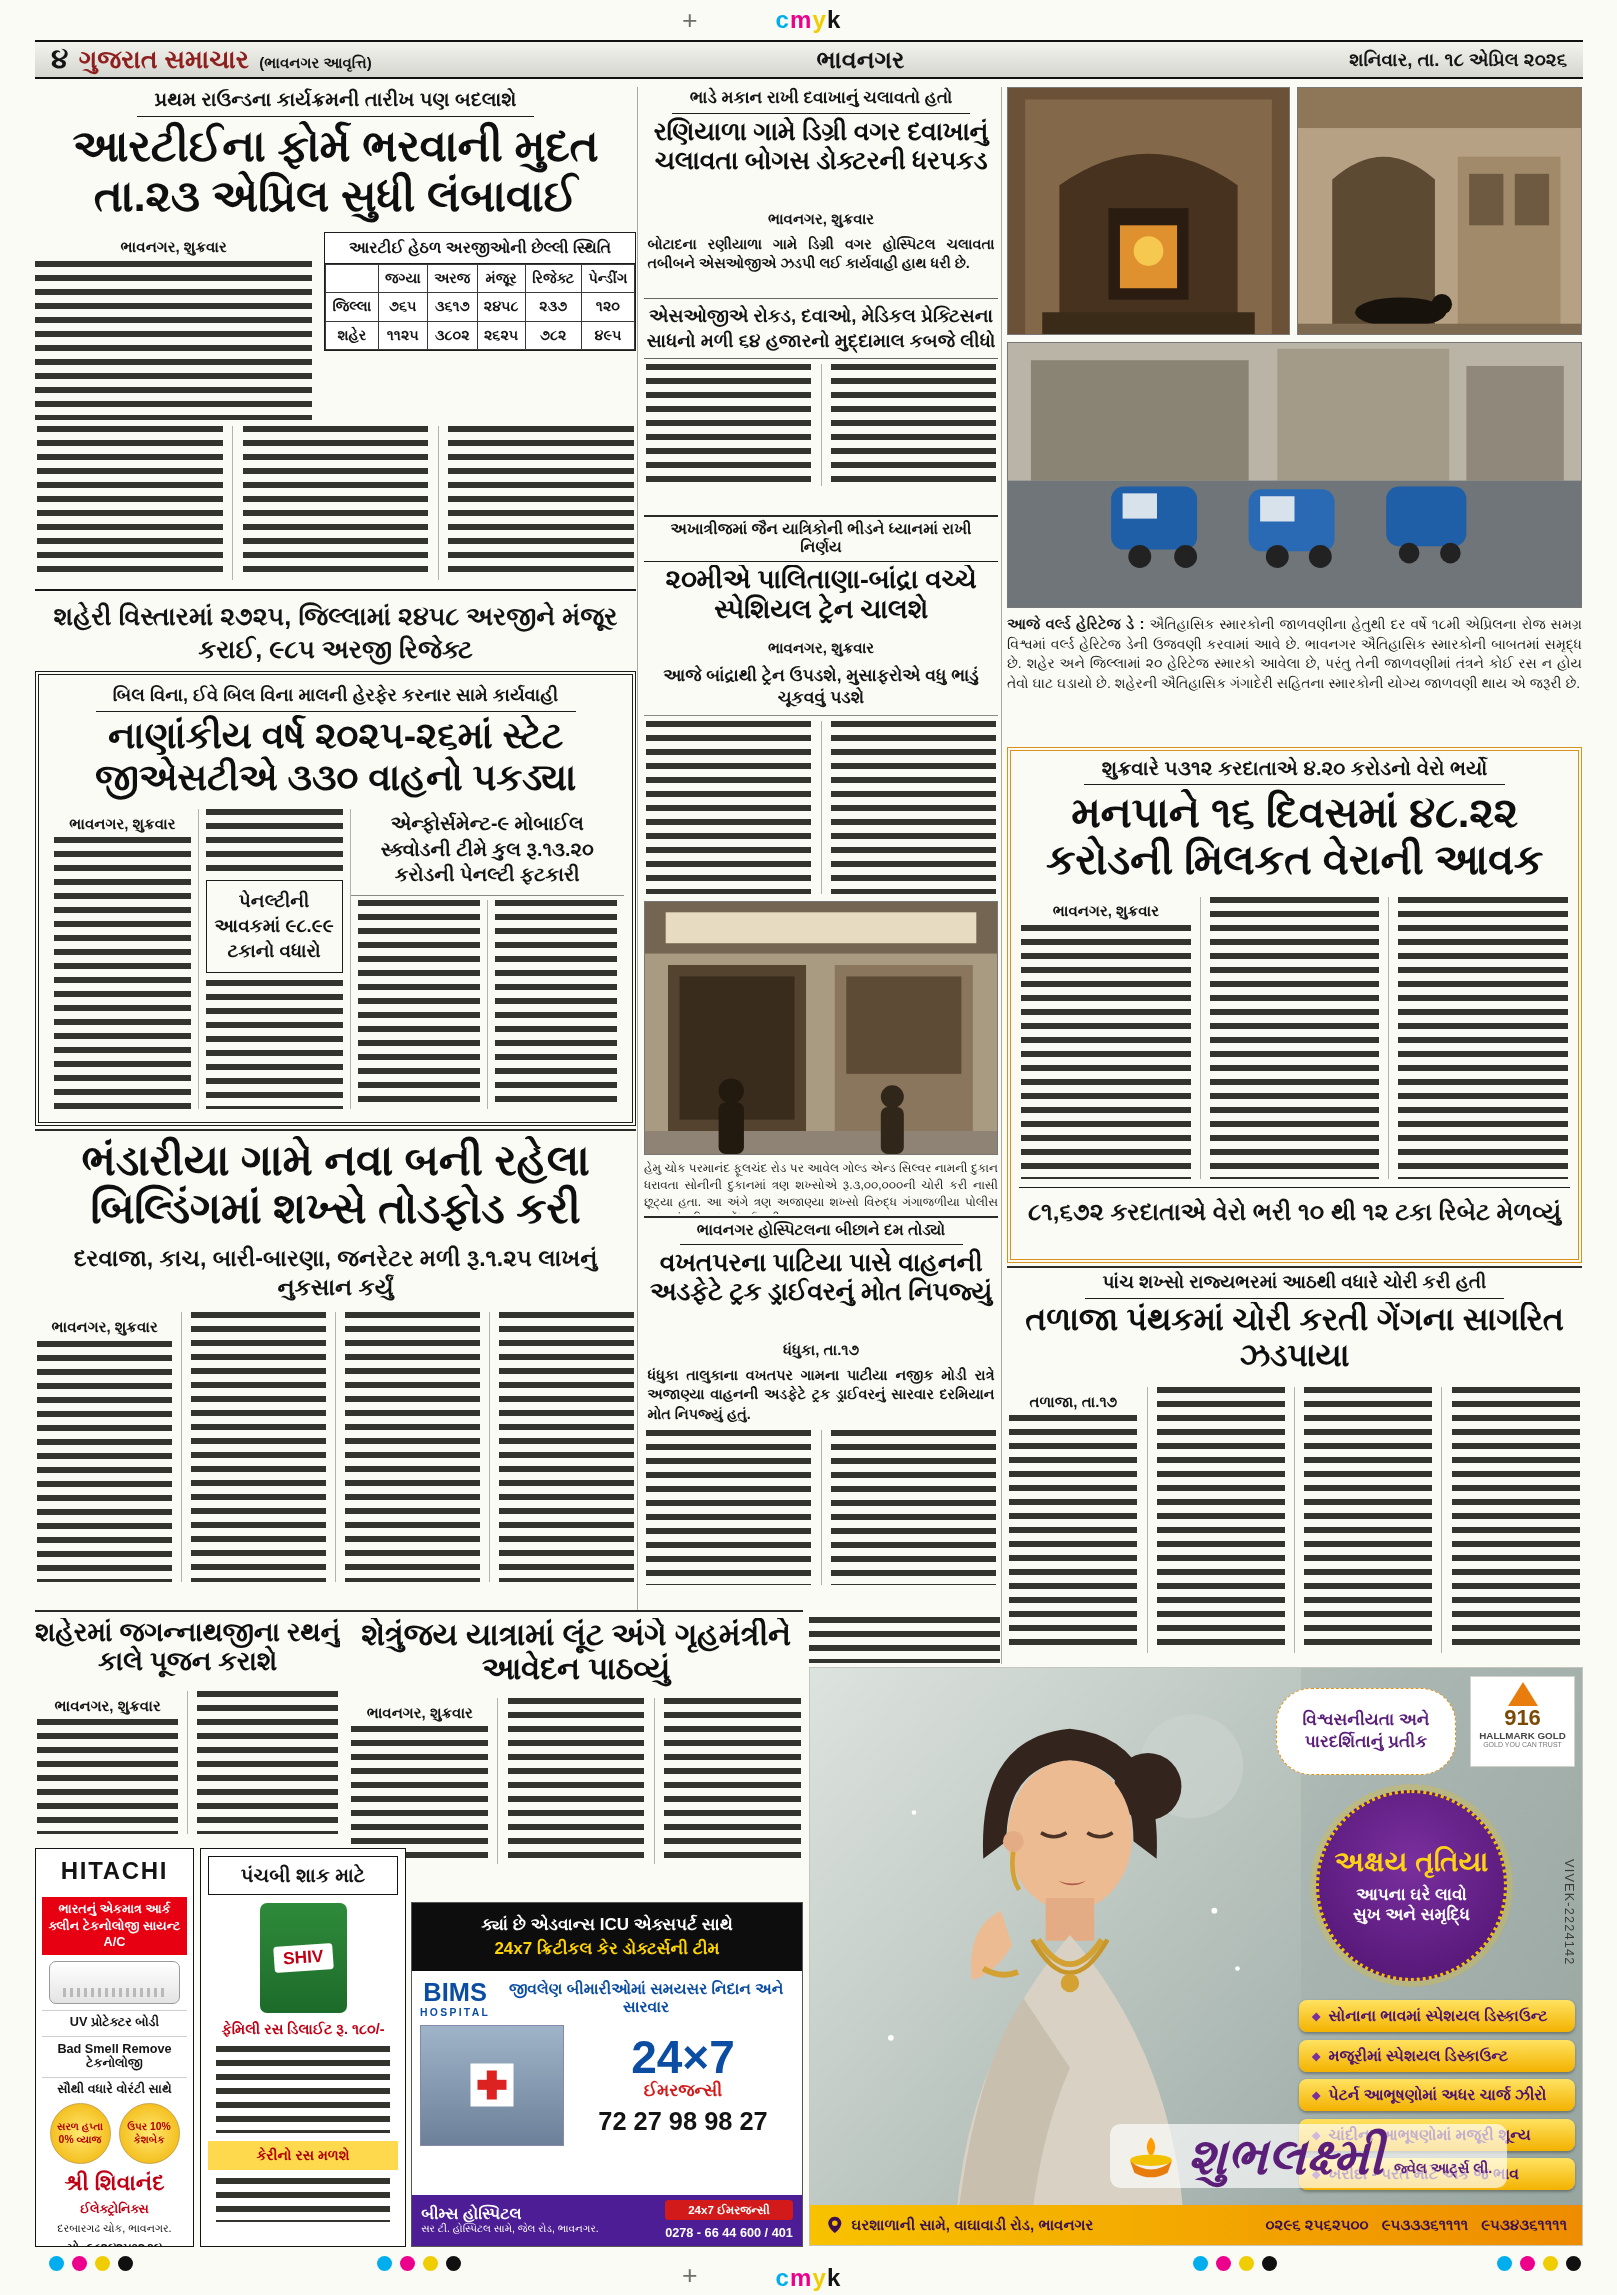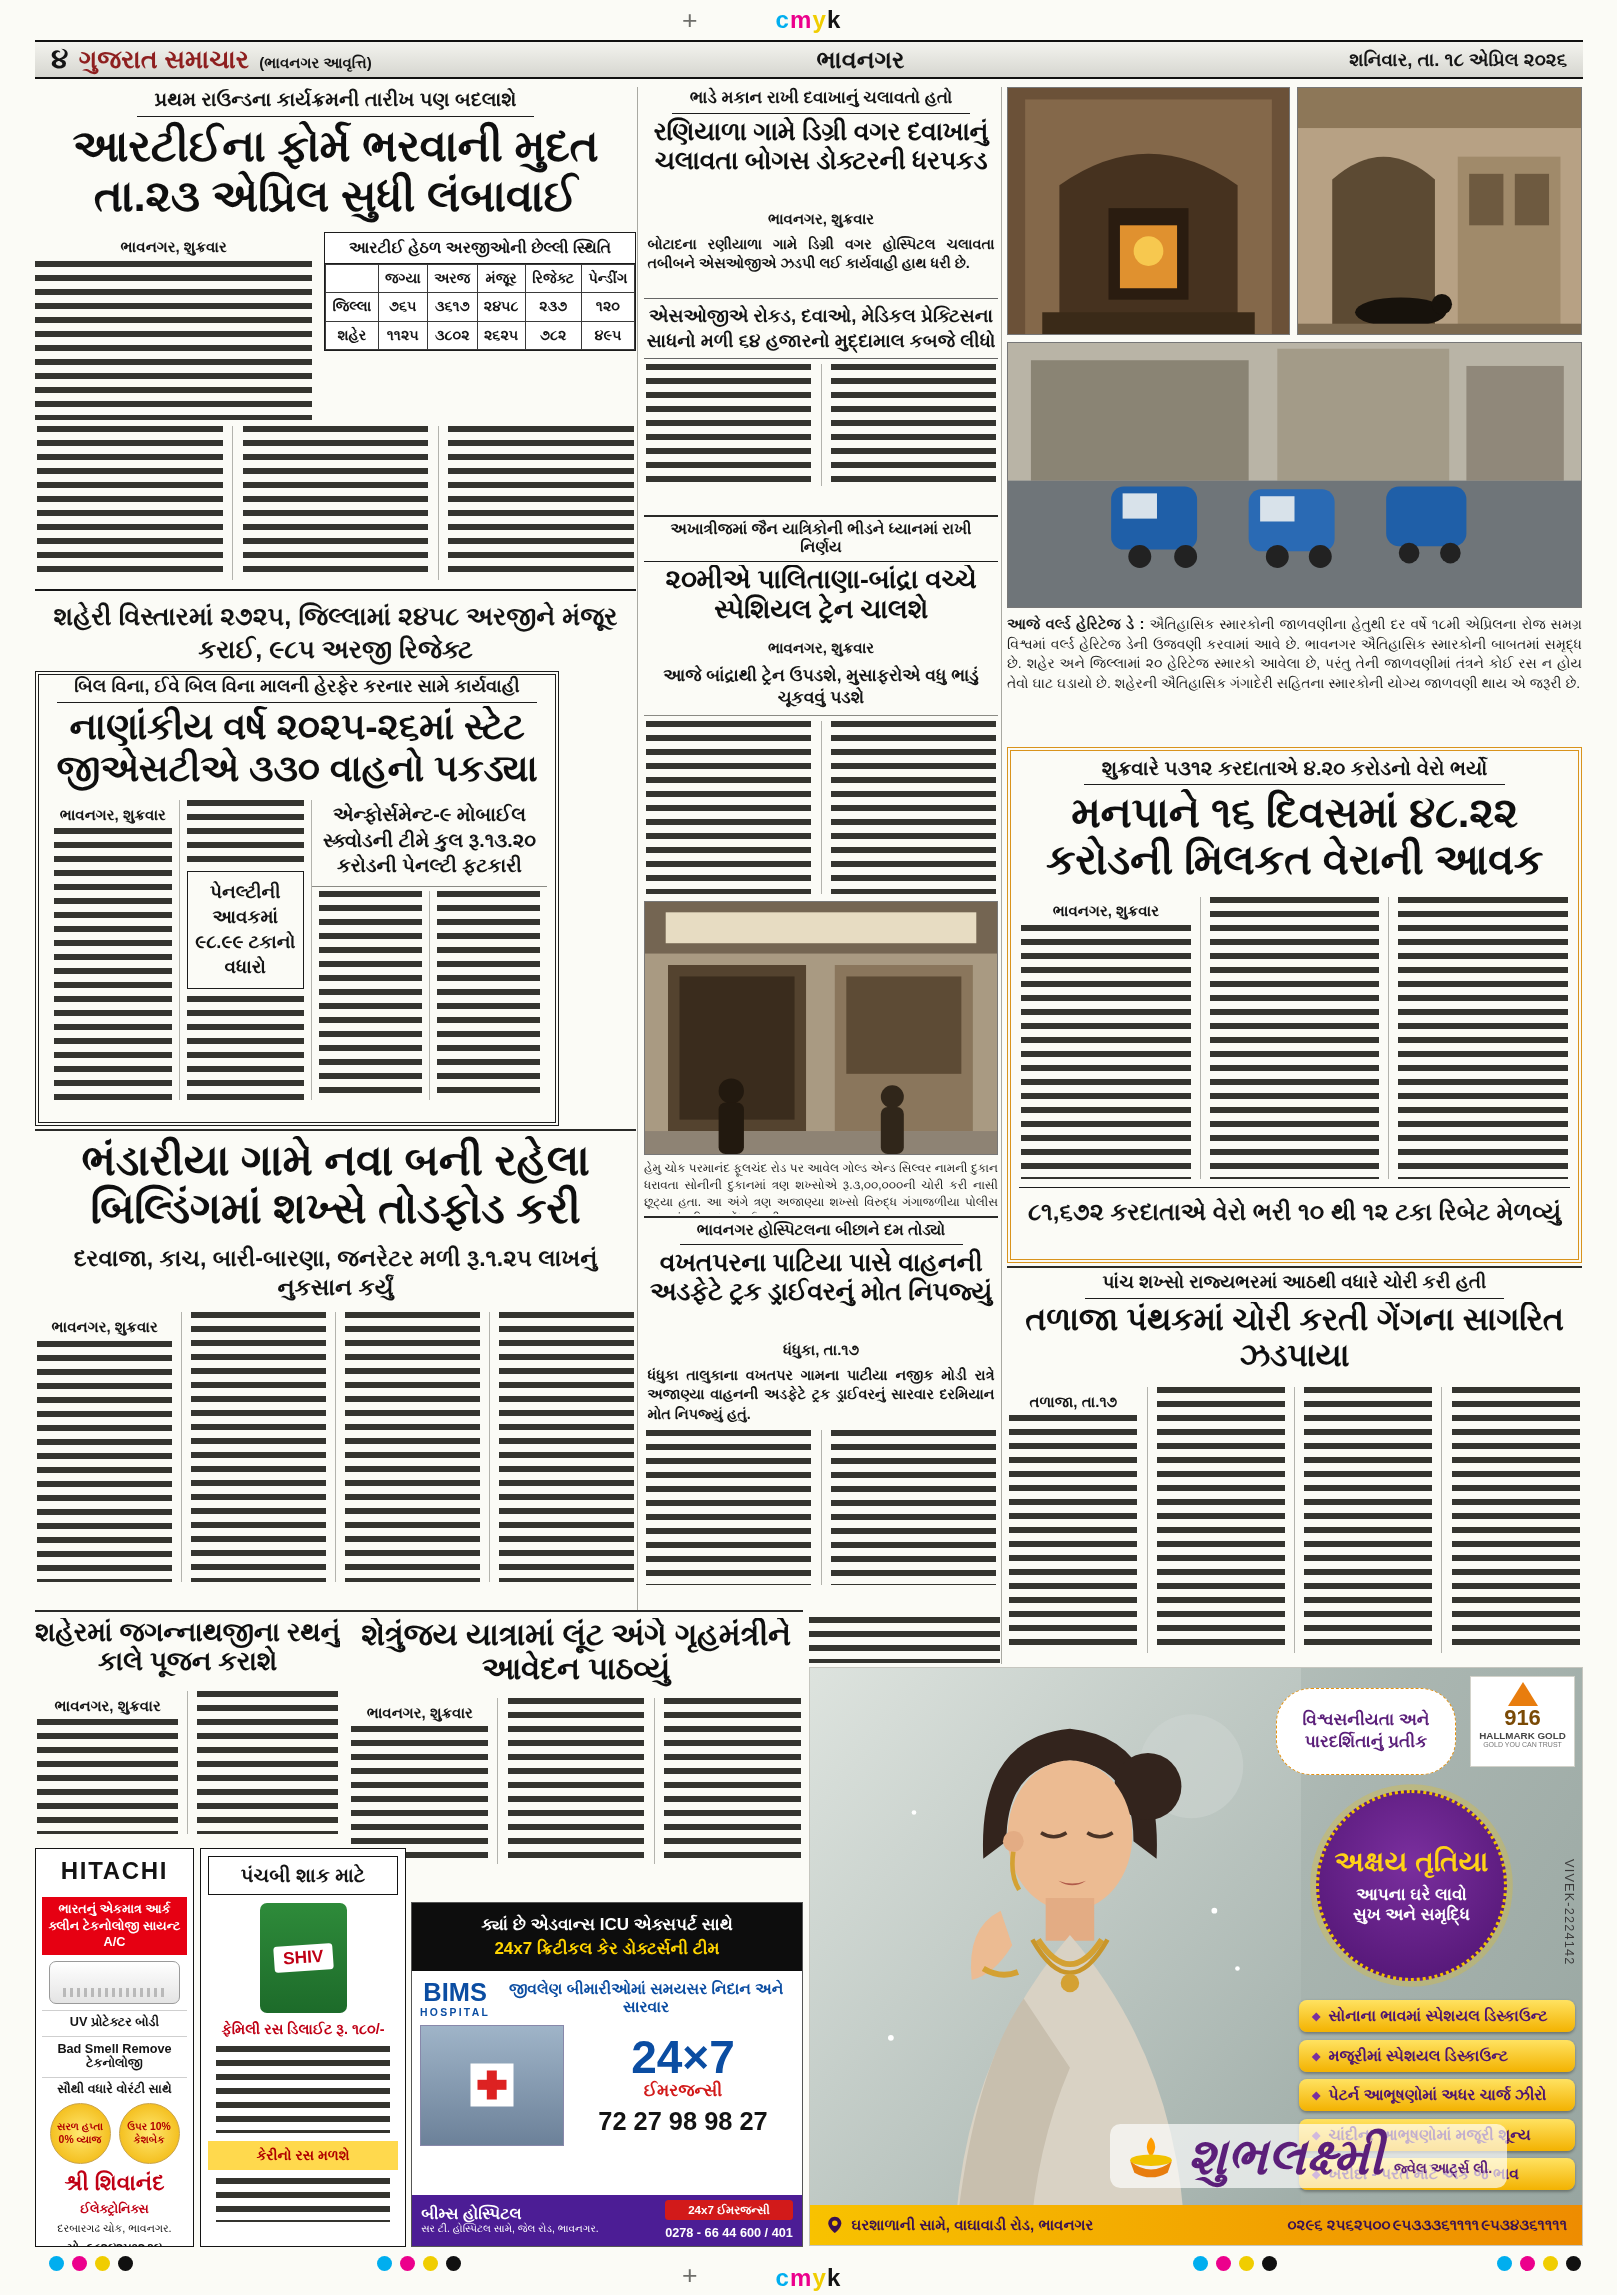--- a/index.html
+++ b/index.html
@@ -82,21 +82,21 @@
   .j-ol{font-size:17px;font-weight:700}
   .j-offers{position:absolute;display:flex;flex-direction:column;gap:7.5px}
   .j-offer{background:linear-gradient(#ffe261,#f3b201);border-radius:8px;color:#4e1370;font-weight:700;font-size:15.6px;
            display:flex;align-items:center;padding:0 12.7px;height:32px;box-shadow:0 1.7px 2.9px rgba(0,0,0,.3)}
   .j-offer::before{content:"◆";color:#7a2f9e;margin-right:8px;font-size:11.6px}
   .j-brand{position:absolute;display:flex;align-items:flex-end;gap:10.4px;background:rgba(255,255,255,.66);border-radius:10.4px;padding:5.8px 15px}
   .j-bn{font-size:51px;font-weight:700;color:#5b1f7a;font-family:"DejaVu Serif","Liberation Serif",serif;font-style:italic;line-height:1}
   .j-bs{font-size:14.4px;font-weight:700;color:#5b1f7a;padding-bottom:4.6px}
   .j-footer{position:absolute;left:0;right:0;bottom:0;height:40px;background:linear-gradient(90deg,#f8c200,#ee8c00);
             display:flex;align-items:center;justify-content:space-between;padding:0 15px;color:#3a1050;font-weight:700;font-size:15px}
-  .j-phones{display:flex;gap:2px}
+  .j-phones{display:flex;gap:13px}
   .j-code{position:absolute;writing-mode:vertical-rl;font-size:12.7px;color:#3a3a3a;letter-spacing:1.2px}
 </style>
 </head>
 <body>
 
 <div class="sheet">
 
   <div class="cmyk-row" style="top:5.8px">
     <i class="c">c</i><i class="m">m</i><i class="y">y</i><i class="k">k</i>
   </div>
@@ -167,21 +167,21 @@
       <div class="col">
           <div class="tx"></div>
         </div>
       <div class="col">
           <div class="tx"></div>
         </div>
     </div>
     <div class="subbar" style="font-size:25.4px;margin-top:9.2px;padding:9.2px 4.6px;border-top:2.3px solid #161616;border-bottom:2.3px solid #161616">શહેરી વિસ્તારમાં ૨૭૨૫, જિલ્લામાં ૨૪૫૮ અરજીને મંજૂર કરાઈ, ૯૮૫ અરજી રિજેક્ટ</div>
   </section>
 
-  <section class="abs" style="left:35px;top:671px;width:524px;height:455px;border:4.6px double #1c1c1c;padding:0 8px">
+  <section class="abs" style="left:35px;top:671px;width:601px;height:455px;border:4.6px double #1c1c1c;padding:9px 8px">
     <div class="kicker" style="font-size:18px"><span>બિલ વિના, ઈવે બિલ વિના માલની હેરફેર કરનાર સામે કાર્યવાહી</span></div>
     <div class="hl" style="font-size:37px;height:88px;margin-top:3.5px">નાણાંકીય વર્ષ ૨૦૨૫-૨૬માં સ્ટેટ જીએસટીએ ૩૩૦ વાહનો પકડ્યા</div>
     <div style="display:flex;height:300px;margin-top:5.8px">
       <div style="flex:1;padding:0 7px;display:flex;flex-direction:column">
         <div class="dl">ભાવનગર, શુક્રવાર</div>
         <div class="tx" style="flex:1"></div>
       </div>
       <div style="flex:1;padding:0 7px;border-left:0.6px solid #b3b3ad;display:flex;flex-direction:column">
         <div class="tx" style="height:64px"></div>
         <div class="inset">પેનલ્ટીની આવકમાં ૯૮.૯૯ ટકાનો વધારો</div>

